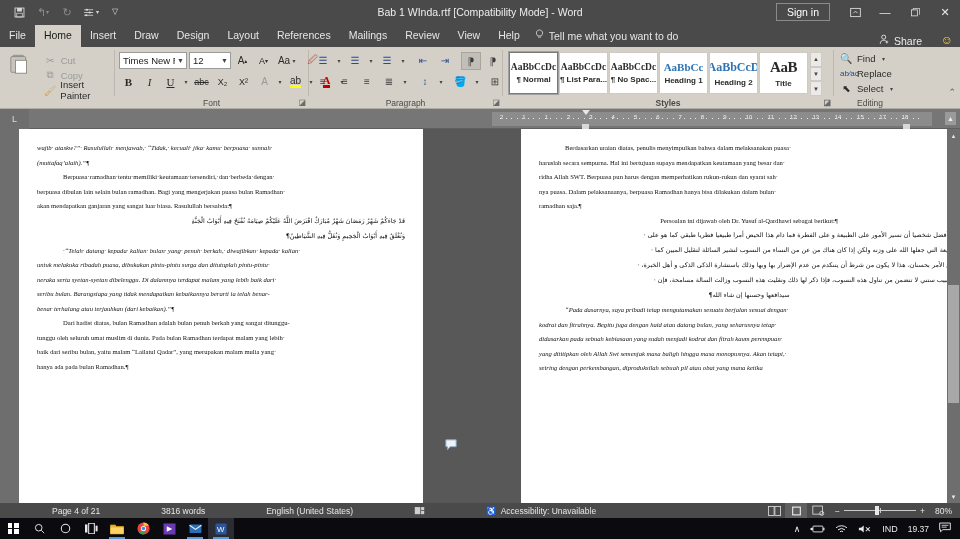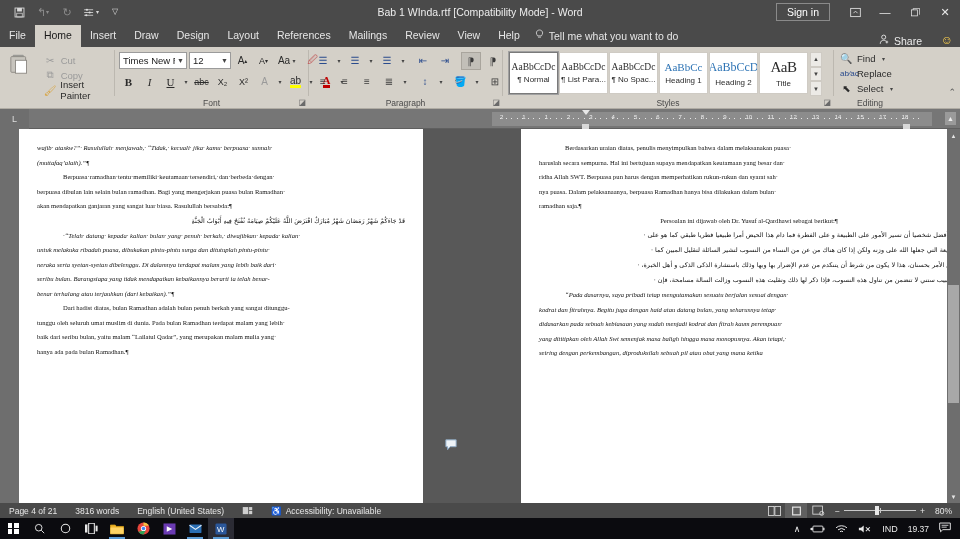--- a/index.html
+++ b/index.html
@@ -115,21 +115,21 @@
   
   .paragrp { width:193px; }
   .pbtn {
     width:20px; height:18px; display:flex; align-items:center; justify-content:center;
     font-size:10px; color:#3a3a3a;
   }
   .pbtn.on { background:#c2bfb8; border:1px solid #a9a59d; }
   .listico { color:#2a4b8d; }
 
   
-  .stylesgrp { flex:0 0 auto; }
+  .stylesgrp { flex:0 0 auto;font-weight:bold; }
   .style-gallery { display:flex; gap:1px; padding:2px 0 0 2px; }
   .style-card {
     width:49px; height:42px; background:#fff; border:1px solid #cfcbc4;
     display:flex; flex-direction:column; align-items:center; justify-content:center;
     font-size:8px; color:#2b2b2b; overflow:hidden;
   }
   .style-card.sel { border:1px solid #7a7a7a; outline:1px solid #a0a0a0; }
   .sc-prev { font-family:"Liberation Serif", serif; font-size:9.5px; white-space:nowrap; }
   .sc-prev.h1 { color:#2e74b5; font-size:11px; }
   .sc-prev.h2 { color:#2e74b5; font-size:12px; }
@@ -220,21 +220,21 @@
     position:absolute; left:0; width:13px; height:13px; color:#e5e5e5;
     font-size:6px; display:flex; align-items:center; justify-content:center;
   }
 
   
   .statusbar {
     position:absolute; left:0; right:0; bottom:21px; height:15px;
     background:#4a4a4a; display:flex; align-items:center;
     color:#e8e8e8; font-size:8.5px;
   }
-  .sb-item { padding:0 9px; display:flex; align-items:center; gap:4px; white-space:nowrap; }
+  .sb-item { padding:0 9px; display:flex; align-items:center; gap:4px; white-space:nowrap;margin-left:43px; }
   .sb-right { margin-left:auto; display:flex; align-items:center; }
   .view-btn {
     width:22px; height:15px; display:flex; align-items:center; justify-content:center;
     font-size:9px; color:#e0e0e0;
   }
   .view-btn.active { background:#606060; }
   .zoom-slider {
     display:flex; align-items:center; gap:4px; padding:0 6px; font-size:8.5px;
   }
   .track { position:relative; width:72px; height:1px; background:#c9c9c9; }
@@ -664,20 +664,21 @@
     <div class="vruler"></div>
 
     <div class="page left">
       <div class="page-inner" id="left-page">
           <div class="p ital">wajib· ataskw?”· Rasulullah· menjawab,· “Tidak,· kecuali· jika· kamu· berpuasa· sunnah·</div>
           <div class="p ital">(muttafaq’alaih).”¶</div>
           <div class="p ind">Berpuasa·ramadhan·tentu·memiliki·keutamaan·tersendiri,·dan·berbeda·dengan·</div>
           <div class="p ">berpuasa dibulan lain selain bulan ramadhan. Bagi yang mengerjakan puasa bulan Ramadhan·</div>
           <div class="p ">akan mendapatkan ganjaran yang sangat luar biasa. Rasulullah bersabda:¶</div>
           <div class="p arabic">قَدْ جَاءَكُمْ شَهْرُ رَمَضَانَ شَهْرٌ مُبَارَكٌ افْتَرَضَ اللَّهُ عَلَيْكُمْ صِيَامَهُ تُفْتَحُ فِيهِ أَبْوَابُ الْجَنَّةِ</div>
+          <div class="p arabic">وَتُغْلَقُ فِيهِ أَبْوَابُ الْجَحِيمِ وَتُغَلُّ فِيهِ الشَّيَاطِينُ¶</div>
           <div class="p ital ind">·“Telah· datang· kepada· kalian· bulan· yang· penuh· berkah,· diwajibkan· kepada· kalian·</div>
           <div class="p ital">untuk melakuka ribadah puasa, dibukakan pintu-pintu surga dan ditutuplah pintu-pintu·</div>
           <div class="p ital">neraka serta syetan-syetan dibelenggu. Di dalamnya terdapat malam yang lebih baik dari·</div>
           <div class="p ital">seribu bulan. Barangsiapa yang tidak mendapatkan kebaikannya berarti ia telah benar-</div>
           <div class="p ital">benar terhalang atau terjauhkan (dari kebaikan).”¶</div>
           <div class="p ind">Dari hadist diatas, bulan Ramadhan adalah bulan penuh berkah yang sangat ditunggu-</div>
           <div class="p ">tunggu oleh seluruh umat muslim di dunia. Pada bulan Ramadhan terdapat malam yang lebih·</div>
           <div class="p ">baik dari seribu bulan, yaitu malam “Lailatul Qadar”, yang merupakan malam mulia yang·</div>
           <div class="p ">hanya ada pada bulan Ramadhan.¶</div>
         </div>
@@ -688,20 +689,21 @@
           <div class="p ind">Berdasarkan uraian diatas, penulis menyimpulkan bahwa dalam melaksanakan puasa·</div>
           <div class="p ">haruslah secara sempurna. Hal ini bertujuan supaya mendapatkan keutamaan yang besar dan·</div>
           <div class="p ">ridha Allah SWT. Berpuasa pun harus dengan memperhatikan rukun-rukun dan syarat sah·</div>
           <div class="p ">nya puasa. Dalam pelaksanaanya, berpuasa Ramadhan hanya bisa dilakukan dalam bulan·</div>
           <div class="p ">ramadhan saja.¶</div>
           <div class="p center">Persoalan ini dijawab oleh Dr. Yusuf al-Qardhawi sebagai berikut:¶</div>
           <div class="p arabic">وأنا أفضل شخصيا أن تسير الأمور على الطبيعة و على الفطرة فما دام هذا الحيض أمرا طبيعيا فطريا طبقي كما هو على ·</div>
           <div class="p arabic">الطبيعة التي جعلها الله على وزنه ولكن إذا كان هناك من عن من النساء من النسوب لتشير السائلة لتقليل المبين كما ·</div>
           <div class="p arabic">بعض الأمر بحسنان، هذا لا يكون من شرط أن يتنكدم من عدم الإضرار بها وبها وذلك باستشارة الذكى الذكى و أهل الخبرة، ·</div>
           <div class="p arabic">والطبيب ستني لا تتضمن من تناول هذه النسوب، فإذا ذكر لها ذلك وتقليت هذه النسوب وزالت السالة مسامحة، فإن ·</div>
+          <div class="p arabic-c">سيدافعها وحسنها إن شاء الله¶</div>
           <div class="p ital ind">“Pada dasarnya, saya pribadi tetap mengutamakan sesuatu berjalan sesuai dengan·</div>
           <div class="p ital">kodrat dan fitrahnya. Begitu juga dengan haid atau datang bulan, yang seharusnya tetap·</div>
           <div class="p ital">didasarkan pada sebuah kebiasaan yang sudah menjadi kodrat dan fitrah kaum perempuan·</div>
           <div class="p ital">yang dititipkan oleh Allah Swt semenjak masa baligh hingga masa monopusnya. Akan tetapi,·</div>
           <div class="p ital">seiring dengan perkembangan, diproduksilah sebuah pil atau obat yang mana ketika</div>
         </div>
     </div>
 
     <div class="comment-bubble">
       <svg width="14" height="12" viewBox="0 0 16 14">

